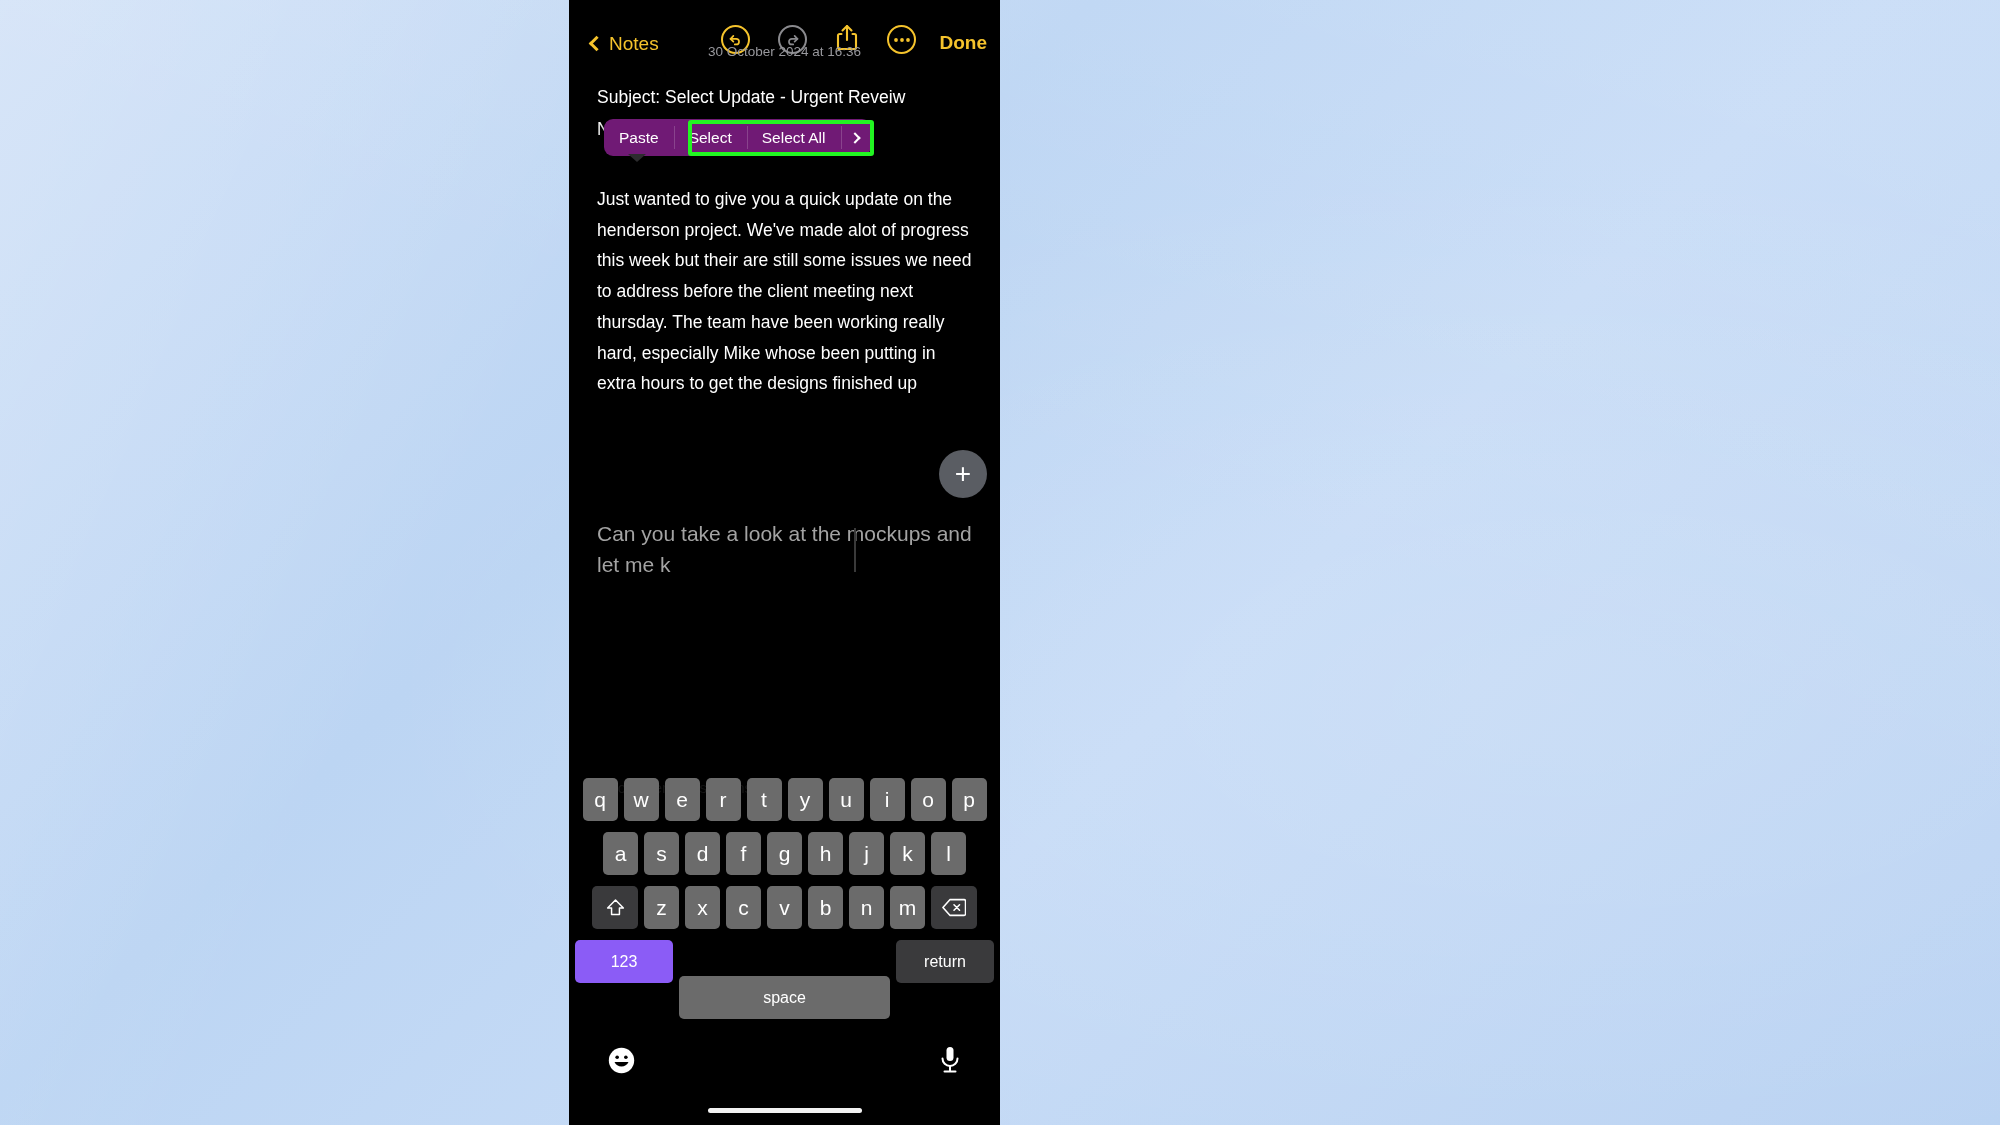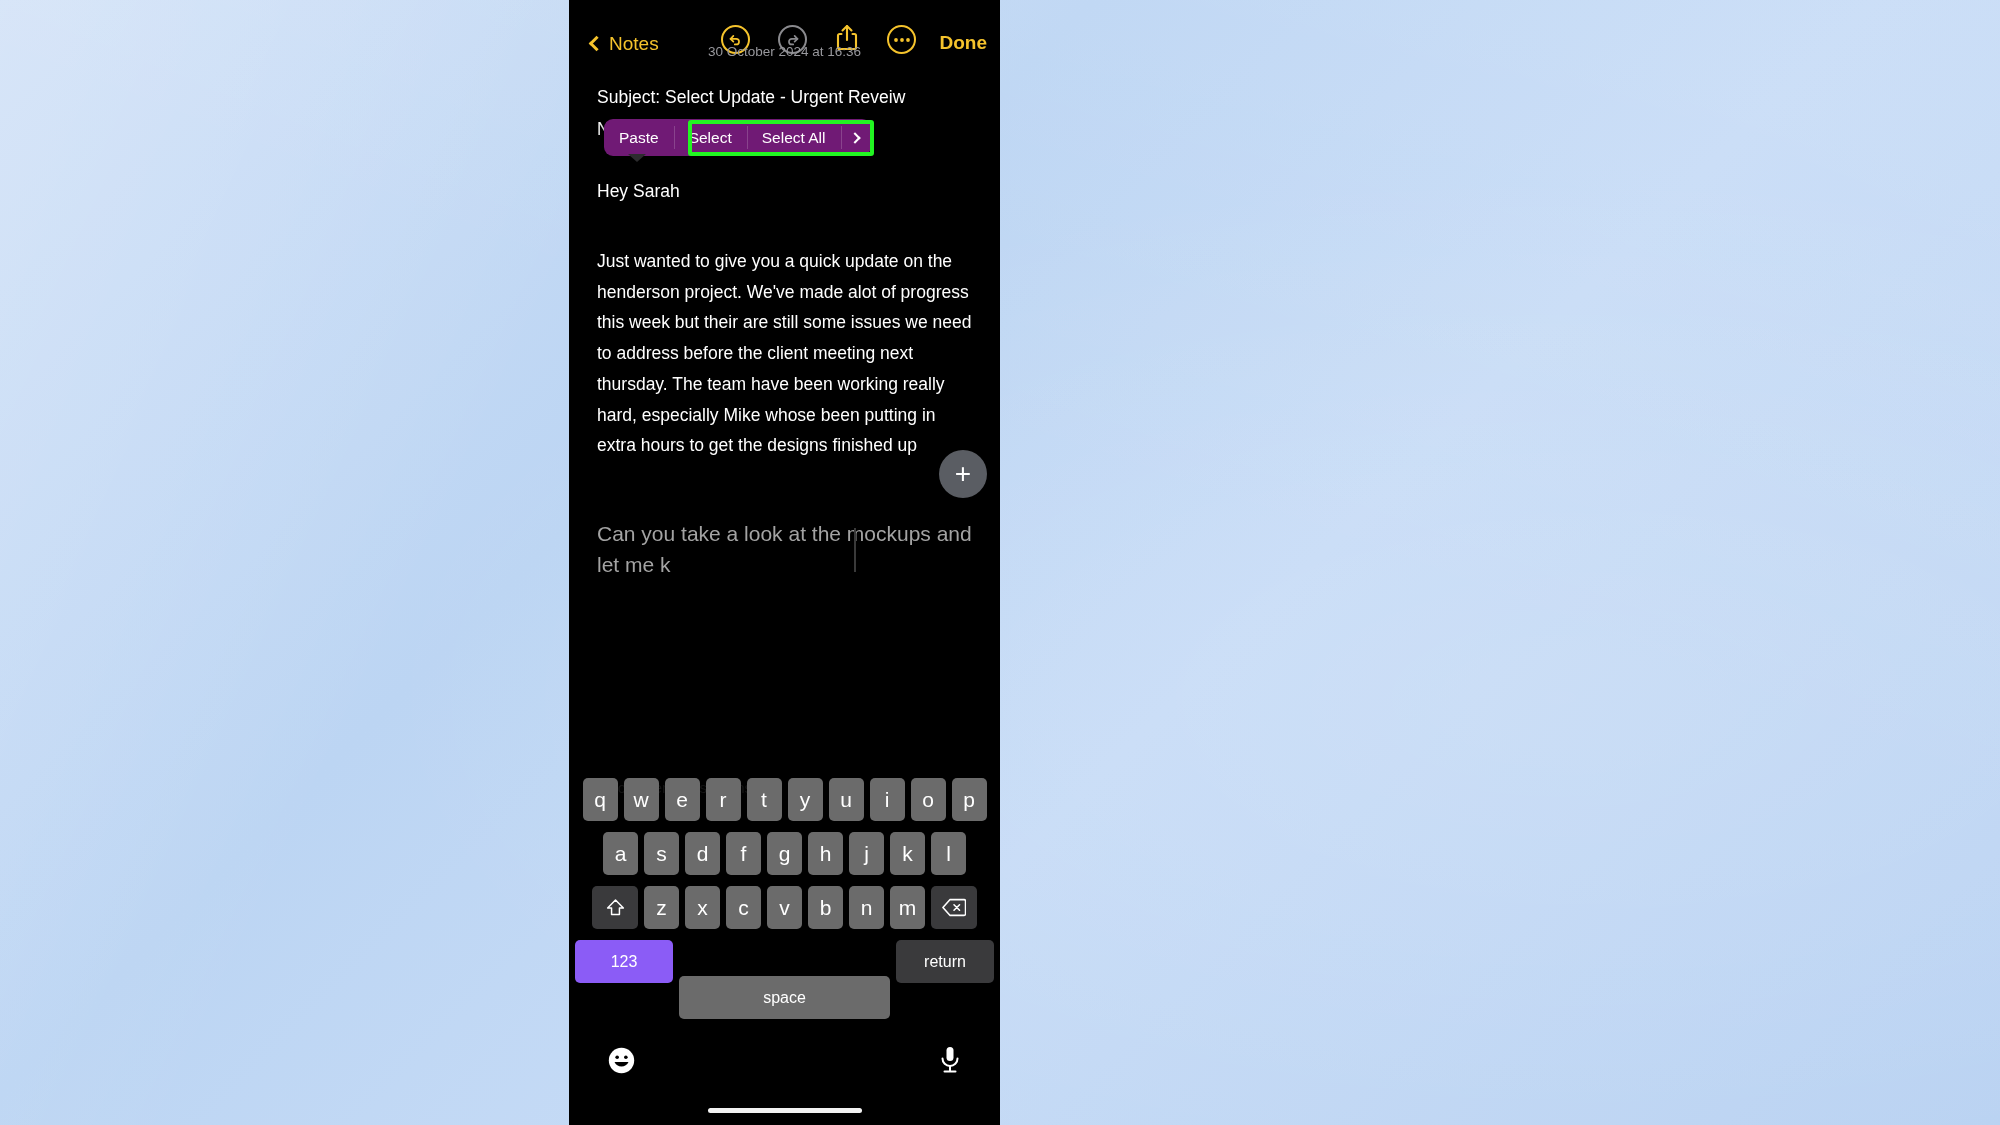--- a/index.html
+++ b/index.html
@@ -285,21 +285,20 @@
     </div>
 
     <div class="done-btn">Done</div>
   </div>
 
   <div class="note-date">30 October 2024 at 16:36</div>
 
   <div class="note-body">
     <div class="subject-line">Subject: Select Update - Urgent Reveiw</div>
     <div class="hidden-line">N</div>
-    <div class="greeting">Hey Sarah</div>
     <div class="paragraph">Just wanted to give you a quick update on the henderson project. We've made alot of progress this week but their are still some issues we need to address before the client meeting next thursday. The team have been working really hard, especially Mike whose been putting in extra hours to get the designs finished up</div>
   </div>
 
   <div class="plus-fab">+</div>
 
   <div class="ctx-menu">
     <div class="ctx-item">Paste</div>
     <div class="ctx-item">Select</div>
     <div class="ctx-item">Select All</div>
     <div class="ctx-arrow">

